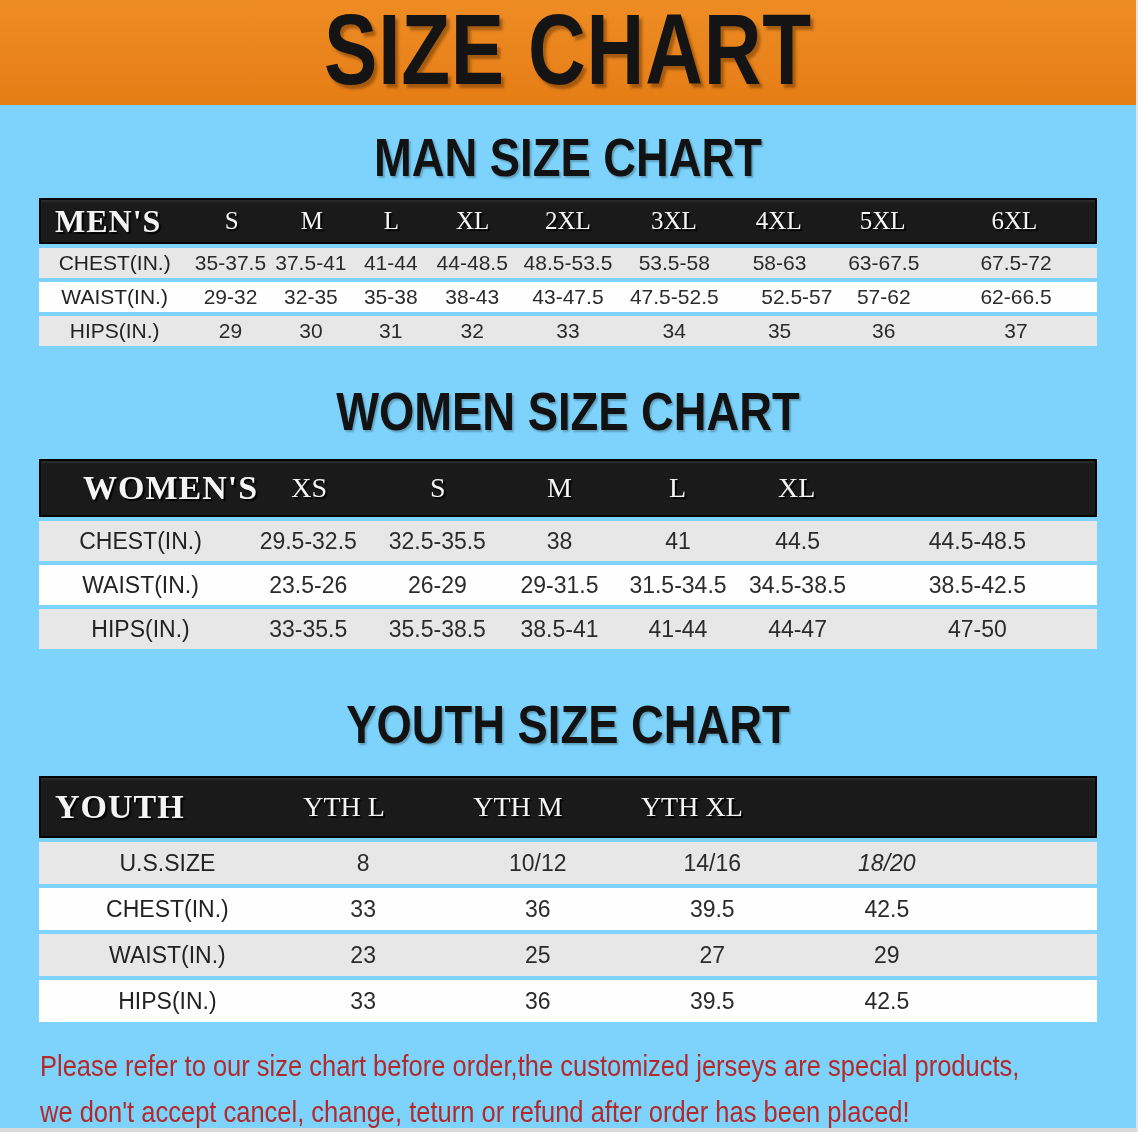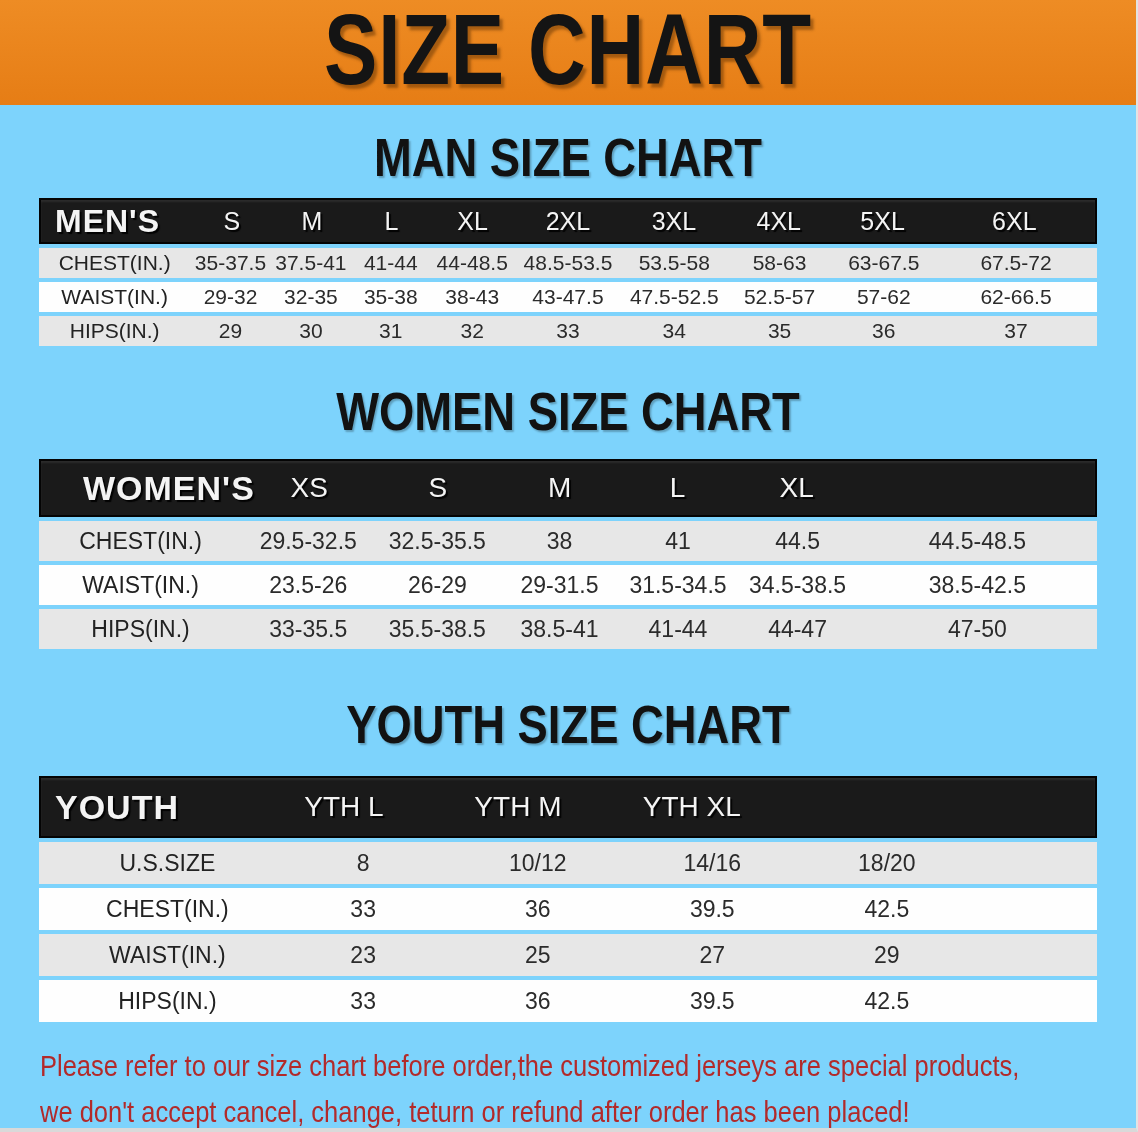--- a/index.html
+++ b/index.html
@@ -33,21 +33,21 @@
   .sec-women .section-heading { margin:38px 0 21px; }
   .sec-youth .section-heading { margin:48px 0 25px; }
 
   
   .size-table { width:1058px; margin:0 auto; }
   .t-head {
     display:flex; align-items:center; background:#1a1a1a;
     border:2px solid #040404;
     box-shadow:inset 0 2px 2px rgba(255,255,255,0.08);
   }
-  .t-head .cell { color:#f4f4f4; text-shadow:2px 2px 1px rgba(0,0,0,0.9); }
+  .t-head .cell { color:#f4f4f4; text-shadow:2px 2px 1px rgba(0,0,0,0.9);font-family:Liberation Serif, serif; }
   .t-head .head-label {
     text-align:left; padding-left:14px; font-weight:700; letter-spacing:1px;
     white-space:nowrap;
   }
   .t-row { display:flex; align-items:center; margin-top:4px; }
   .t-row.gray  { background:#e7e7e7; }
   .t-row.white { background:#fefefe; }
   .cell { text-align:center; color:#2b2b2b; white-space:nowrap; }
   .row-label { color:#222; }
 
@@ -116,21 +116,21 @@
           <div class="cell " style="width: 15.3%;">67.5-72</div>
         </div>
         <div class="t-row white">
           <div class="cell row-label" style="width: 14.3%;">WAIST(IN.)</div>
           <div class="cell " style="width: 7.6%;">29-32</div>
           <div class="cell " style="width: 7.6%;">32-35</div>
           <div class="cell " style="width: 7.5%;">35-38</div>
           <div class="cell " style="width: 7.9%;">38-43</div>
           <div class="cell " style="width: 10.2%;">43-47.5</div>
           <div class="cell " style="width: 9.9%;">47.5-52.5</div>
-          <div class="cell " style="width: 10%;">52.5-57</div>
+          <div class="cell " style="width: 10%; text-align: right;">52.5-57</div>
           <div class="cell " style="width: 9.7%;">57-62</div>
           <div class="cell " style="width: 15.3%;">62-66.5</div>
         </div>
         <div class="t-row gray">
           <div class="cell row-label" style="width: 14.3%;">HIPS(IN.)</div>
           <div class="cell " style="width: 7.6%;">29</div>
           <div class="cell " style="width: 7.6%;">30</div>
           <div class="cell " style="width: 7.5%;">31</div>
           <div class="cell " style="width: 7.9%;">32</div>
           <div class="cell " style="width: 10.2%;">33</div>
@@ -191,21 +191,21 @@
           <div class="cell col-head" style="width: 16.5%;">YTH L</div>
           <div class="cell col-head" style="width: 16.5%;">YTH M</div>
           <div class="cell col-head" style="width: 16.5%;">YTH XL</div>
           <div class="cell col-head" style="width: 13.5%;"></div>
         </div>
         <div class="t-row gray">
           <div class="cell row-label" style="width: 20.5%;">U.S.SIZE</div>
           <div class="cell " style="width: 16.5%;">8</div>
           <div class="cell " style="width: 16.5%;">10/12</div>
           <div class="cell " style="width: 16.5%;">14/16</div>
-          <div class="cell " style="width: 16.5%;">18/20</div>
+          <div class="cell " style="width: 16.5%; font-style: italic;">18/20</div>
           <div class="cell " style="width: 13.5%;"></div>
         </div>
         <div class="t-row white">
           <div class="cell row-label" style="width: 20.5%;">CHEST(IN.)</div>
           <div class="cell " style="width: 16.5%;">33</div>
           <div class="cell " style="width: 16.5%;">36</div>
           <div class="cell " style="width: 16.5%;">39.5</div>
           <div class="cell " style="width: 16.5%;">42.5</div>
           <div class="cell " style="width: 13.5%;"></div>
         </div>

